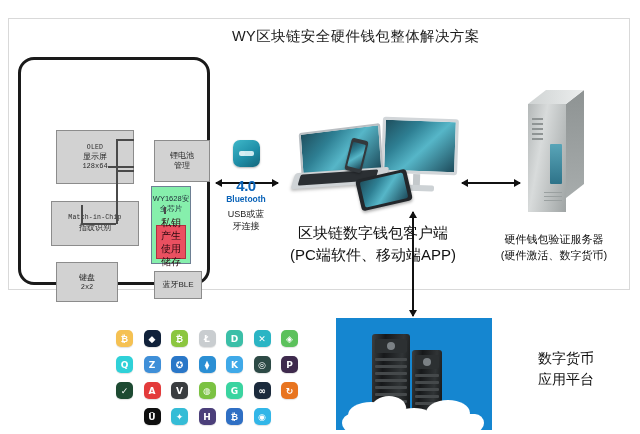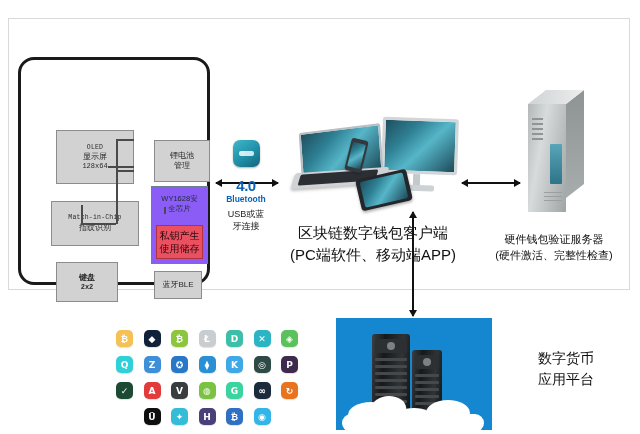--- a/index.html
+++ b/index.html
@@ -40,25 +40,25 @@
     display:flex;flex-direction:column;align-items:center;justify-content:center;
     color:#2a2a2a;line-height:1.25;text-align:right;
   }
   .blk .mono{font-family:"Liberation Mono","DejaVu Sans Mono",monospace;font-size:6.5px;letter-spacing:.2px;}
   .blk .cn{font-size:8px;}
   .blk .num{font-size:7px;font-family:"Liberation Mono","DejaVu Sans Mono",monospace;}
 
   #blk-oled{left:35px;top:70px;width:78px;height:54px;}
   #blk-battery{left:133px;top:80px;width:56px;height:42px;}
   #blk-match{left:30px;top:141px;width:88px;height:45px;}
-  #blk-keypad{left:35px;top:202px;width:62px;height:40px;font-weight:bold;}
+  #blk-keypad{left:35px;top:202px;width:62px;height:40px;}
 
   .chip-box{
-    position:absolute;left:130px;top:126px;width:57px;height:78px;
-    background:#8b5cf6;border:1px solid #6d7f93;box-sizing:border-box;
+    position:absolute;left:130px;top:126px;width:40px;height:78px;
+    background:#86efac;border:1px solid #6d7f93;box-sizing:border-box;
     display:flex;flex-direction:column;align-items:center;
   }
   .chip-title{
     font-size:7.5px;color:#1e2a38;text-align:center;line-height:1.3;
     margin-top:7px;
   }
   .chip-inner{
     position:absolute;left:4px;top:38px;right:4px;height:34px;
     background:#ea5060;border:1px solid #b23040;box-sizing:border-box;
     display:flex;flex-direction:column;align-items:center;justify-content:center;
@@ -206,20 +206,21 @@
   }
   .spacer{width:17px;height:17px;}
 </style>
 </head>
 <body>
 
 <div id="stage">
 
   <div class="outer-frame"></div>
 
+  <div class="diagram-title">WY区块链安全硬件钱包整体解决方案</div>
 
   <div class="wallet-box">
 
     <div class="blk" id="blk-oled">
       <span class="mono">OLED</span>
       <span class="cn">显示屏</span>
       <span class="num">128x64</span>
     </div>
 
     <div class="blk" id="blk-battery">
@@ -311,21 +312,21 @@
       <div class="tower-vent" style="top:29px;"></div>
       <div class="tower-vent" style="top:34px;"></div>
       <div class="tower-line" style="top:88px;"></div>
       <div class="tower-line" style="top:92px;"></div>
       <div class="tower-line" style="top:96px;"></div>
     </div>
   </div>
 
   <div class="server-caption">
     <span>硬件钱包验证服务器</span><br>
-    <span>(硬件激活、完整性检查)</span>
+    <span>(硬件激活、数字货币)</span>
   </div>
 
   <div class="arrow-v" style="left:412px;top:212px;height:104px;"></div>
 
   <div class="dc-panel">
     <div class="rack rack-big">
       <div class="head"></div>
       <div class="slot" style="top:24px;"></div>
       <div class="slot" style="top:31px;"></div>
       <div class="slot" style="top:38px;"></div>

